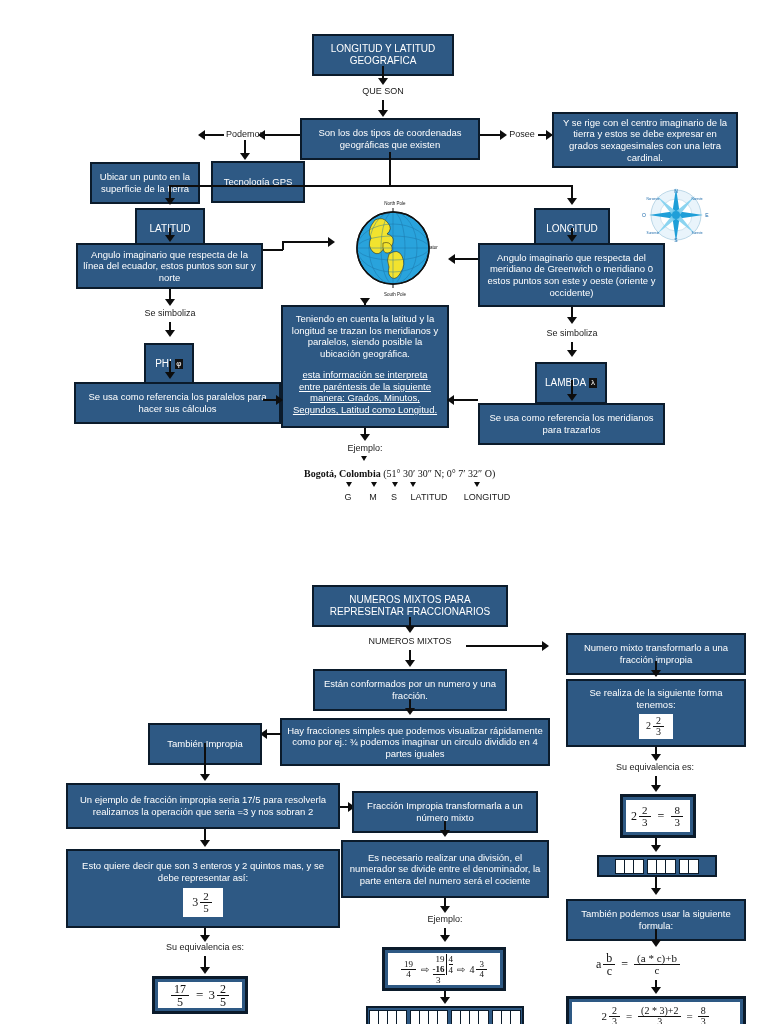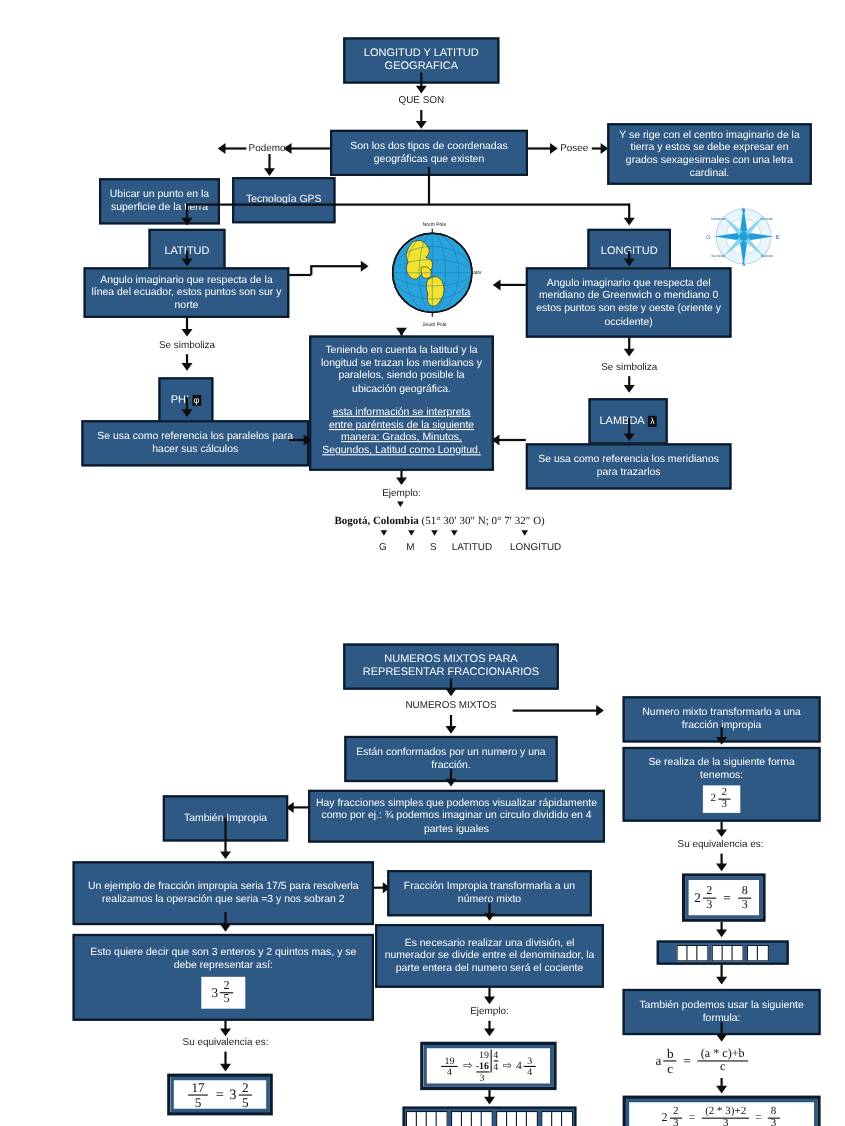--- a/index.html
+++ b/index.html
@@ -284,21 +284,21 @@
   </div>
 
   <div class="hline" style="left:264px;top:733px;width:17px;"></div>
   <div class="arrow-l" style="left:260px;top:729px;"></div>
   <div class="box" style="left:148px;top:723px;width:114px;height:20px;font-size:9.5px;">
     <span>También Impropia</span>
   </div>
   <div class="vline" style="left:204px;top:743px;height:34px;"></div>
   <div class="arrow-d" style="left:200px;top:774px;"></div>
 
-  <div class="box" style="left:66px;top:783px;width:274px;height:58px;">
+  <div class="box" style="left:66px;top:783px;width:274px;height:46px;">
     <span>Un ejemplo de fracción impropia seria 17/5 para resolverla realizamos la operación que seria =3 y nos sobran 2</span>
   </div>
 
   <div class="hline" style="left:340px;top:806px;width:12px;"></div>
   <div class="arrow-r" style="left:348px;top:802px;"></div>
 
   <div class="vline" style="left:204px;top:829px;height:14px;"></div>
   <div class="arrow-d" style="left:200px;top:840px;"></div>
 
   <div class="box col" style="left:66px;top:849px;width:274px;height:79px;padding:5px 6px;">

